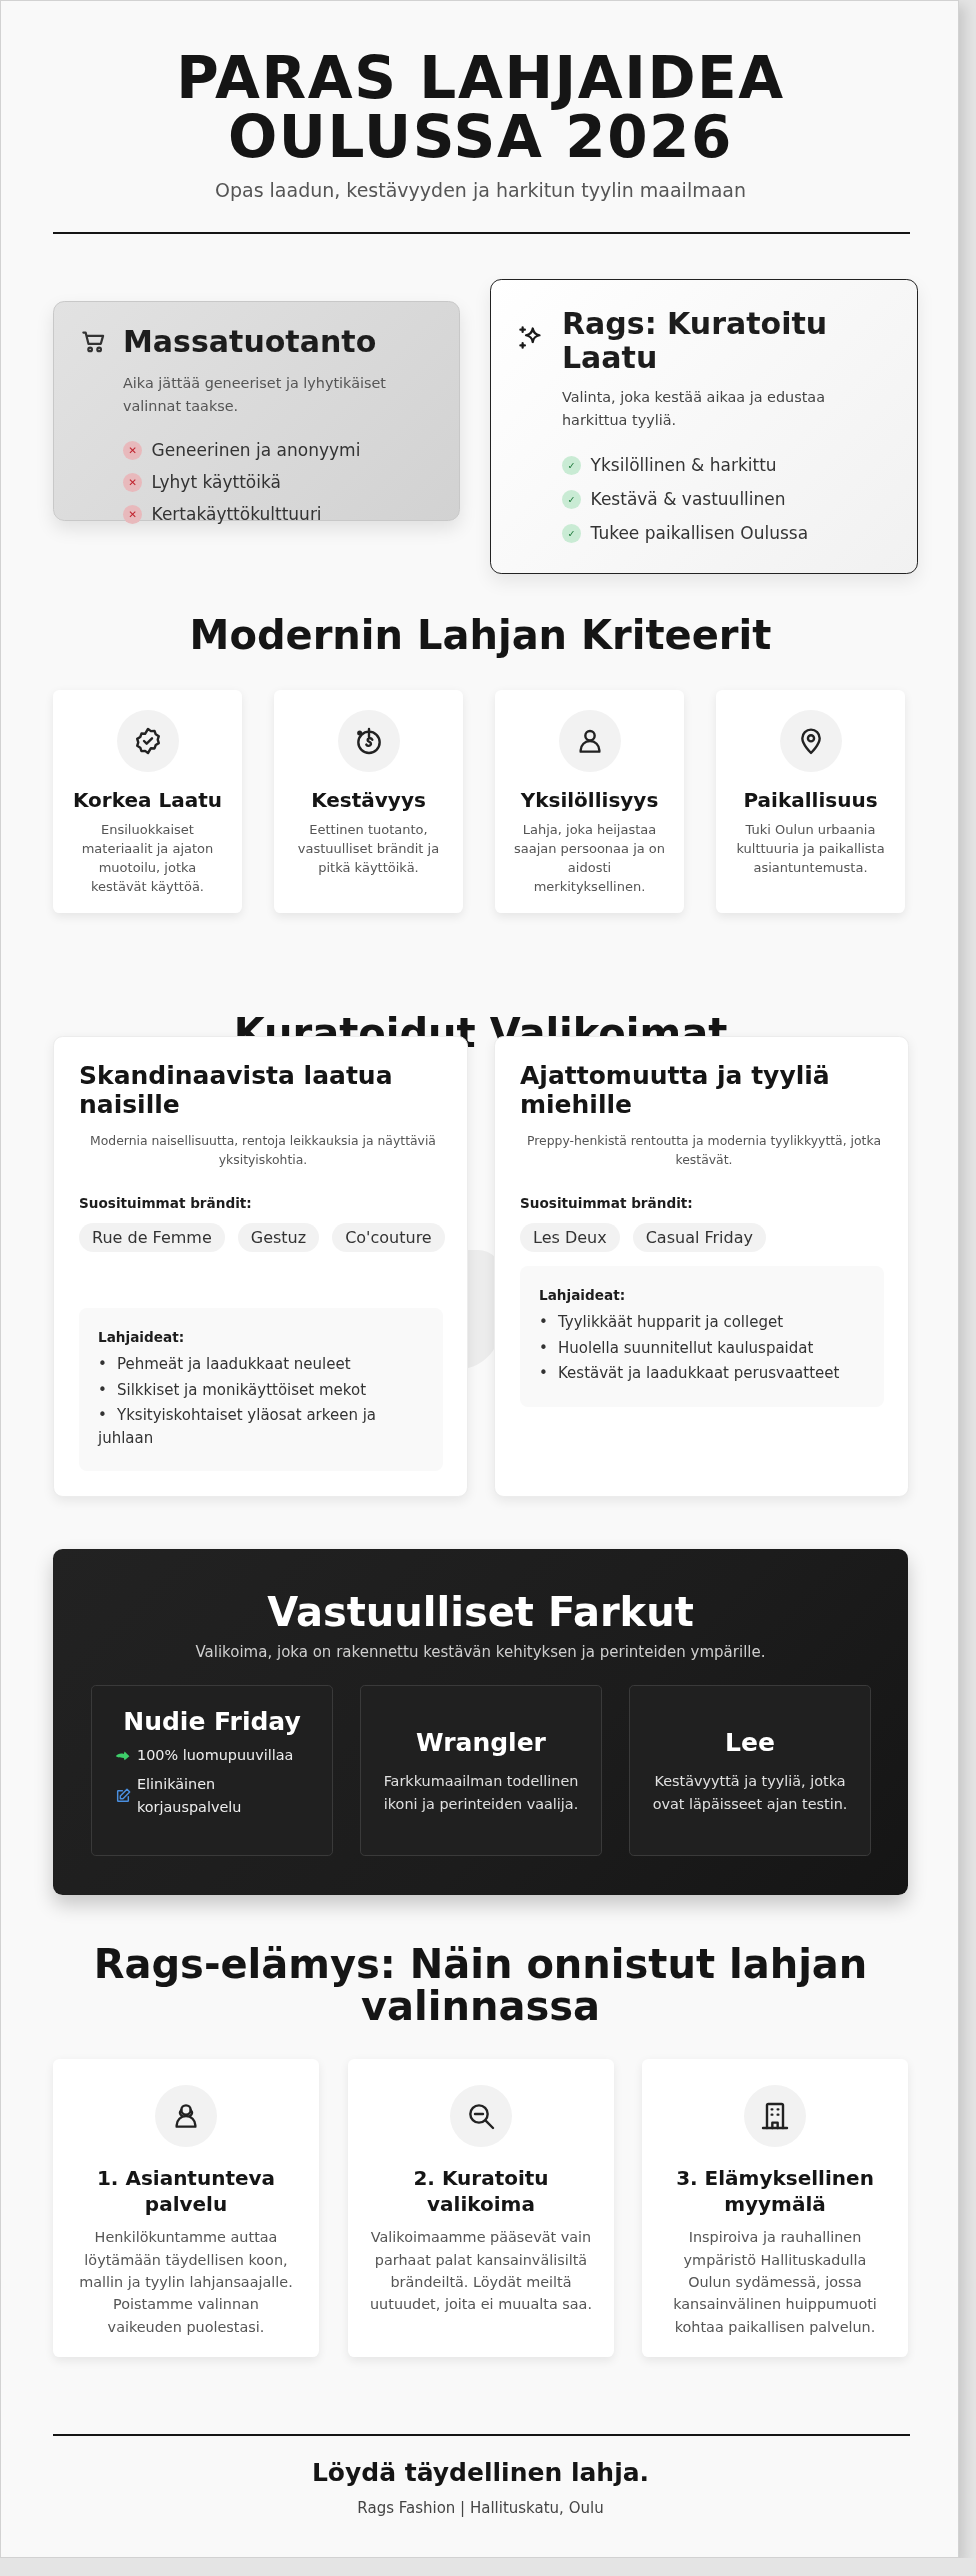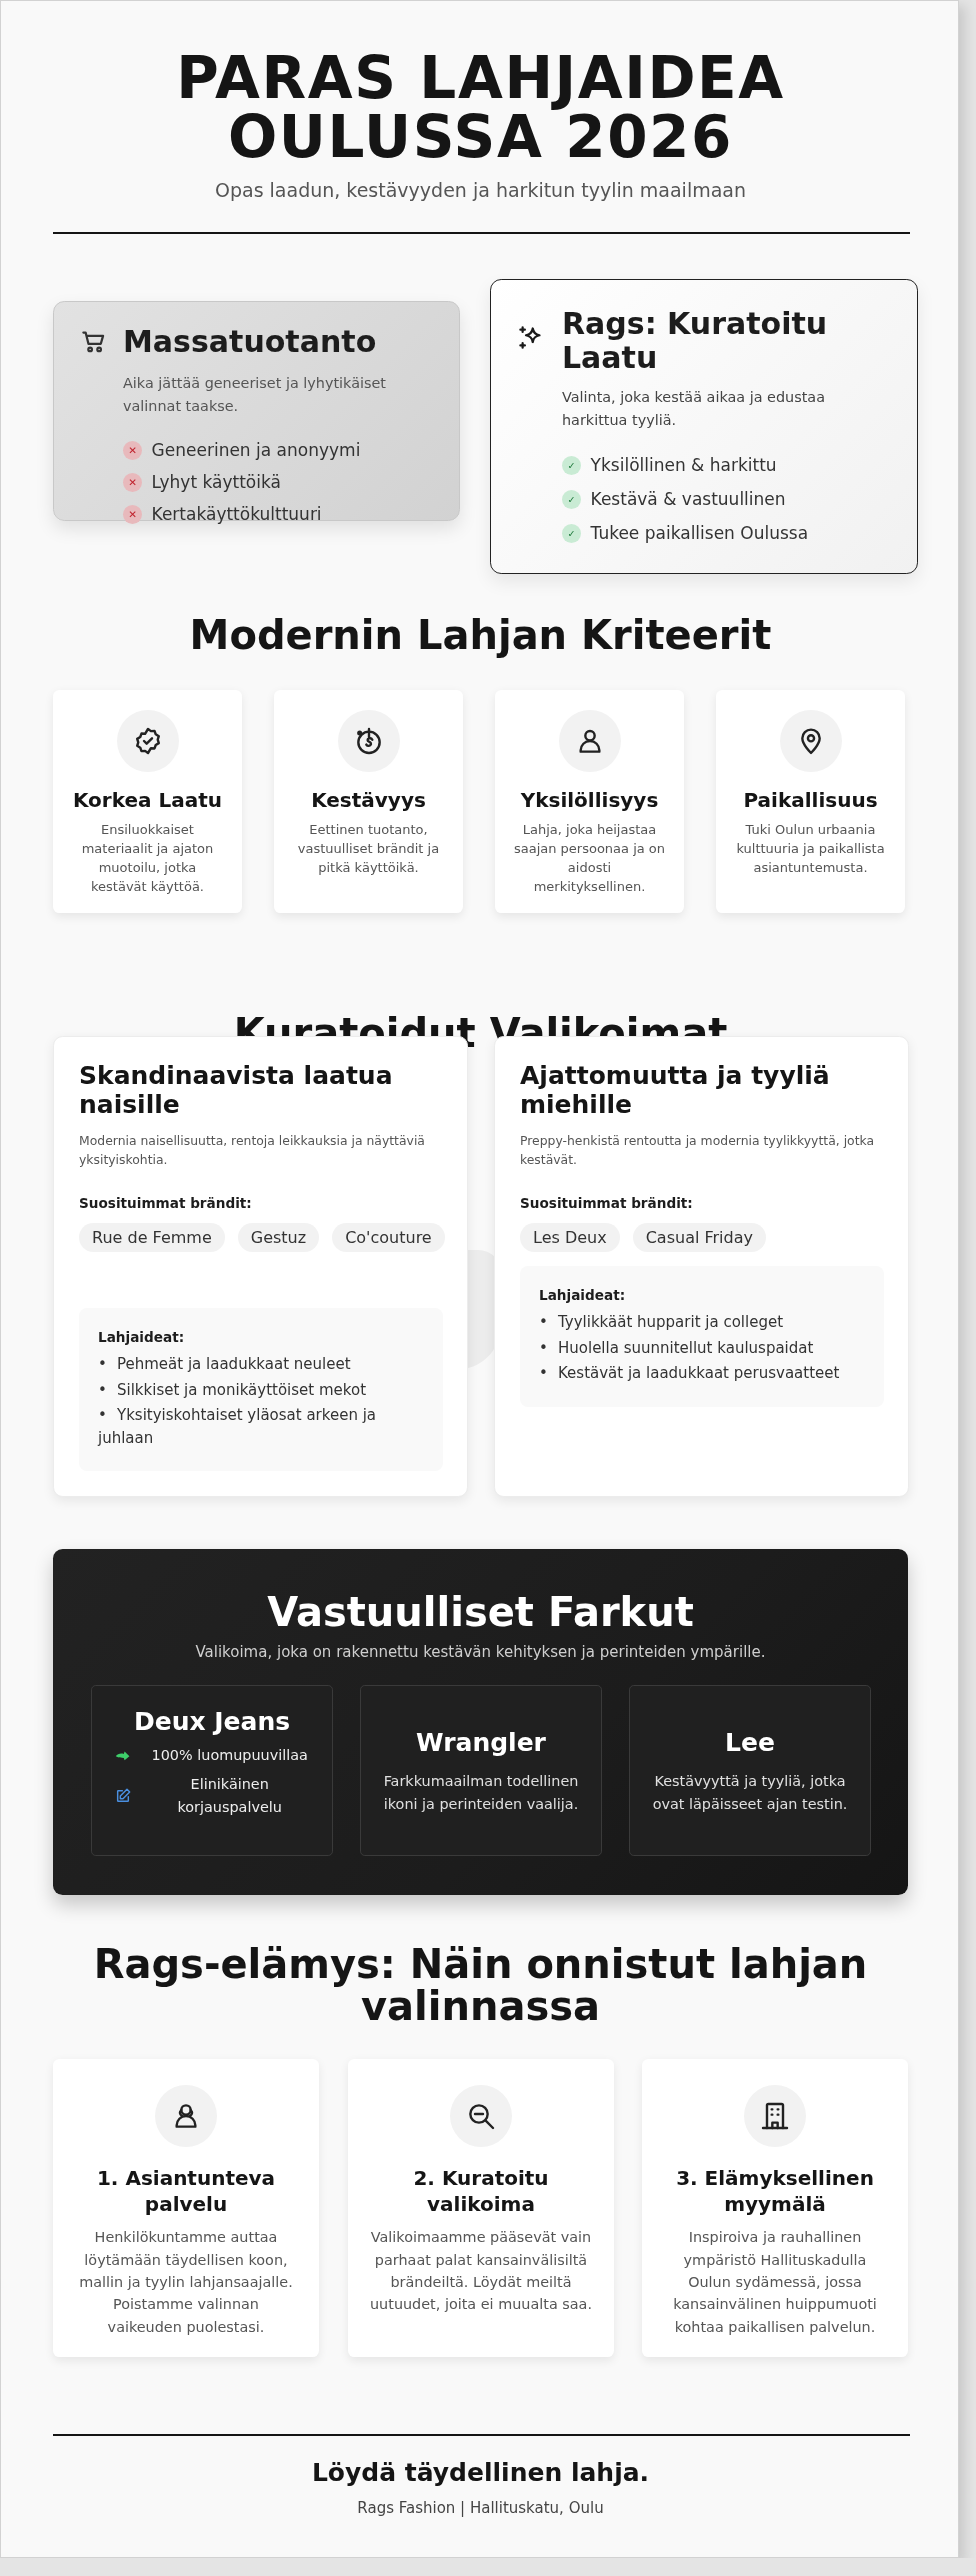--- a/index.html
+++ b/index.html
@@ -80,21 +80,21 @@
   .col-card {
     position: absolute; top: 1035px; height: 461px; width: 415px;
     background: #fff; border-radius: 9.6px; border: 0.8px solid #ececec;
     box-shadow: 0 3.2px 11.2px rgba(0,0,0,0.08);
   }
   .col-watermark {
     position: absolute; left: 455px; top: 1249px; width: 45px; height: 120px;
     background: #ececec; border-radius: 0 24px 48px 0;
   }
   .col-title { position: absolute; left: 25px; top: 24px; width: 368px; font-size: 25px; line-height: 29px; font-weight: bold; color: #151515; }
-  .col-desc { position: absolute; left: 25px; top: 94px; width: 368px; font-size: 12.4px; line-height: 19px; color: #555; }
+  .col-desc { position: absolute; left: 25px; top: 94px; width: 368px; font-size: 12.4px; line-height: 19px; color: #555; text-align: center; }
   .col-label { position: absolute; left: 25px; top: 158px; font-weight: bold; font-size: 13.6px; color: #1d1d1d; }
   .chips { position: absolute; left: 25px; top: 186px; width: 368px; display: flex; flex-wrap: wrap; gap: 13px 13px; }
   .chip { background: #f2f2f2; border-radius: 14.4px; padding: 4.8px 13px; font-size: 16px; color: #333; line-height: 19px; }
   .ideas {
     position: absolute; left: 25px; width: 364px; background: #f9f9f9; border-radius: 8px;
     padding: 21px 19px 19px;
   }
   .ideas-label { font-weight: bold; font-size: 13.6px; color: #1d1d1d; margin-bottom: 8px; }
   .ideas ul { list-style: none; }
   .ideas li { font-size: 15px; line-height: 22.4px; color: #333; margin-bottom: 3.2px; }
@@ -109,21 +109,21 @@
   }
   .jeans-title { position: absolute; top: 40px; width: 100%; text-align: center; color: #fff; font-weight: bold; font-size: 40px; }
   .jeans-sub { position: absolute; top: 94px; width: 100%; text-align: center; color: #cfcfcf; font-size: 15px; }
   .jcard {
     position: absolute; top: 136px; width: 242px; height: 171px;
     border: 0.8px solid #3a3a3a; border-radius: 4.8px; background: #202020;
     text-align: center;
   }
   .jcard-name { color: #fff; font-weight: bold; font-size: 25px; }
   .jcard-desc { color: #e0e0e0; font-size: 14.4px; line-height: 23px; margin: 13px auto 0; width: 208px; }
-  .jfeat { display: flex; align-items: center; color: #eee; font-size: 14.4px; line-height: 23px; text-align: center; }
+  .jfeat { display: flex; align-items: center; color: #eee; font-size: 14.4px; line-height: 23px; text-align: left; }
   .jfeat .ji { width: 29px; display: flex; justify-content: center; flex-shrink: 0; }
   .jfeat span.t { flex: 1; }
 
   
   .exp-card {
     position: absolute; top: 2058px; width: 266px; height: 298px;
     background: #fff; border-radius: 6.4px;
     box-shadow: 0 3.2px 9.6px rgba(0,0,0,0.08); text-align: center;
   }
   .exp-card .icon-circle { margin-top: 26px; }
@@ -296,21 +296,21 @@
         <li>Kestävät ja laadukkaat perusvaatteet</li>
       </ul>
     </div>
   </div>
 
   <div class="jeans">
     <h2 class="jeans-title">Vastuulliset Farkut</h2>
     <p class="jeans-sub">Valikoima, joka on rakennettu kestävän kehityksen ja perinteiden ympärille.</p>
 
     <div class="jcard" style="left:38px">
-      <div class="jcard-name" style="margin-top:21px">Deux Jeans</div>
+      <div class="jcard-name" style="margin-top:21px">Nudie Friday</div>
       <div style="margin:8px 9.6px 0 16px">
         <div class="jfeat">
           <span class="ji">
             <svg width="16" height="13" viewBox="0 0 20 16" fill="#3ecf6a">
                 <path d="M1 9c2-3 6-4 10-3l1-3 6 6-6 5-1-3c-3 0-6 0-10-2z"></path>
               </svg>
           </span>
           <span class="t">100% luomupuuvillaa</span>
         </div>
         <div class="jfeat" style="margin-top:6.4px">

